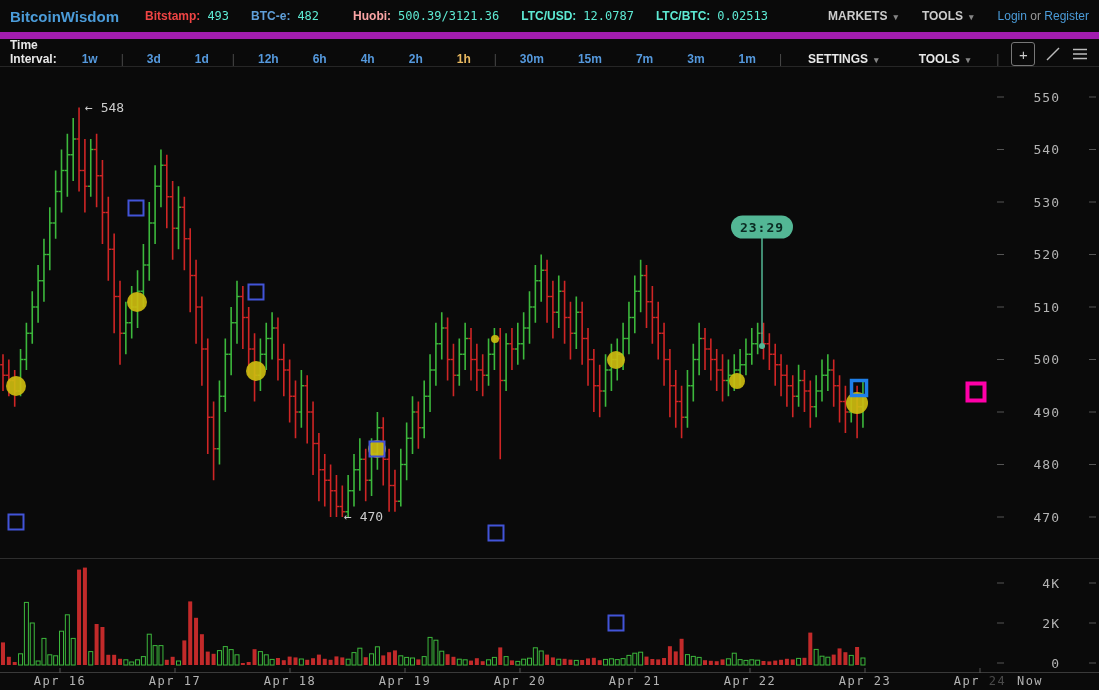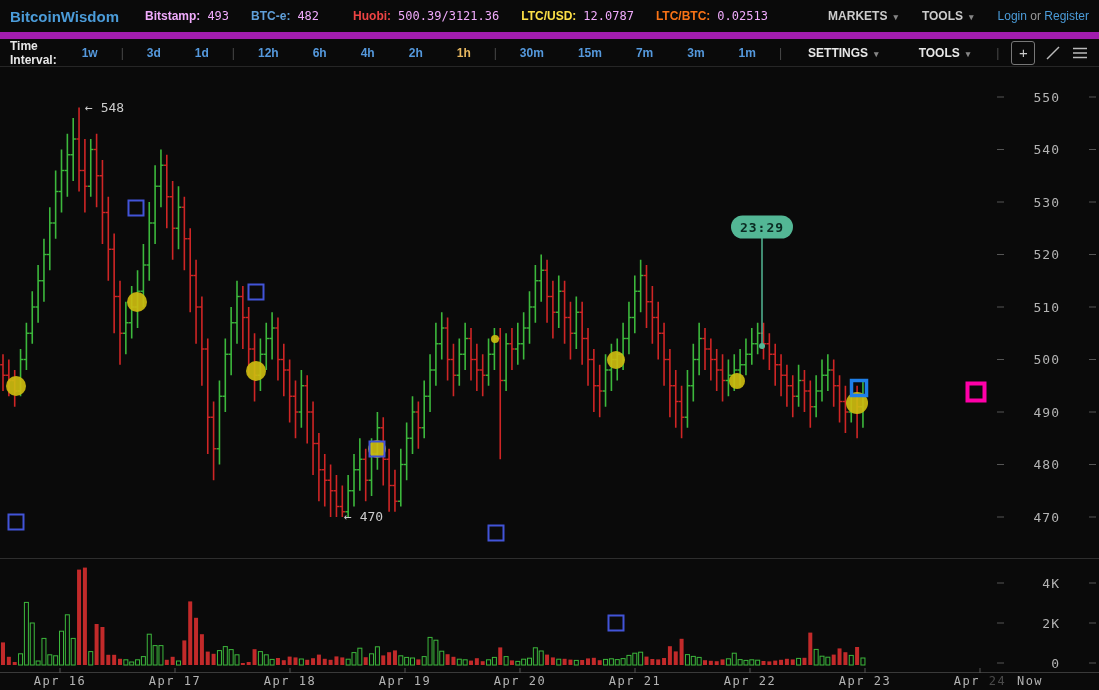--- a/index.html
+++ b/index.html
@@ -4,27 +4,27 @@
 <style>
   html,body{margin:0;padding:0;background:#0a0a0a;width:1099px;height:690px;overflow:hidden;
     font-family:"Liberation Sans",sans-serif;-webkit-font-smoothing:antialiased;}
   #chart-layer{position:absolute;top:0;left:0;z-index:0;}
   .chrome{position:relative;z-index:2;background:#0a0a0a;}
   header{display:flex;align-items:center;height:32px;padding:0 10px;border-bottom:7px solid #a21caf;}
   .logo{color:#4b9cd9;font-weight:bold;font-size:15px;margin-right:26px;cursor:pointer;}
   #tickers{display:flex;align-items:center;}
   .ticker{margin-right:22px;font-size:12px;white-space:nowrap;}
   .tlabel{font-weight:bold;margin-right:7px;}
-  .tval{color:#f0abfc;font-family:"DejaVu Sans Mono",monospace;font-size:12px;}
+  .tval{color:#5eead4;font-family:"DejaVu Sans Mono",monospace;font-size:12px;}
   .spacer{flex:1;}
   .menu{color:#cccccc;font-weight:bold;font-size:12px;margin-right:24px;cursor:pointer;white-space:nowrap;}
   .caret{color:#858585;font-size:9px;margin-left:6px;}
   .auth{font-size:12px;color:#999;white-space:nowrap;}
   .auth a{color:#4b9cd9;text-decoration:none;cursor:pointer;}
-  .toolbar{display:flex;align-items:center;height:27px;padding:0 8px;border-bottom:1px solid #262626;font-size:12px;}
+  .toolbar{display:flex;align-items:flex-end;height:27px;padding:0 8px;border-bottom:1px solid #262626;font-size:12px;}
   .ti-label{color:#e8e8e8;font-weight:bold;margin:0 8px 0 2px;}
   #intervals{display:flex;align-items:center;}
   .iv{color:#5599dd;font-weight:bold;margin:0 17px;cursor:pointer;}
   .iv.active{color:#e8b860;}
   .pipe{color:#4a4a4a;margin:0 6px;}
   .tb-menu{color:#e8e8e8;font-weight:bold;margin:0 20px;cursor:pointer;white-space:nowrap;}
   .tool-icons{display:flex;align-items:center;gap:9px;margin-left:6px;}
   .icon-box{width:22px;height:22px;border:1px solid #777;border-radius:3px;display:flex;
     align-items:center;justify-content:center;color:#ccc;font-size:15px;cursor:pointer;line-height:1;}
   .icon{cursor:pointer;display:flex;align-items:center;}
@@ -718,25 +718,25 @@
         <circle cx="762" cy="346" r="3" fill="#53b795"></circle>
         <rect x="731" y="215.5" width="62" height="23" rx="11.5" fill="#53b795"></rect>
         <text x="762" y="231.5" text-anchor="middle" fill="#0a2b22" font-size="13" font-weight="bold" letter-spacing="1" font-family="DejaVu Sans Mono,monospace">23:29</text>
       </g>
     </svg></div>
 
 <div class="chrome">
   <header>
     <div class="logo">BitcoinWisdom</div>
     <div id="tickers">
-        <span class="ticker"><span class="tlabel" style="color: #f0abfc; text-align: center;">Bitstamp:</span><span class="tval">493</span></span>
+        <span class="ticker"><span class="tlabel" style="color: #ef4444; text-align: center;">Bitstamp:</span><span class="tval">493</span></span>
         <span class="ticker"><span class="tlabel" style="color: rgb(95, 159, 217);">BTC-e:</span><span class="tval">482</span></span>
-        <span class="ticker"><span class="tlabel" style="color: #ef4444; padding-left: 12px;">Huobi:</span><span class="tval">500.39/3121.36</span></span>
-        <span class="ticker"><span class="tlabel" style="color: #fde047;">LTC/USD:</span><span class="tval">12.0787</span></span>
-        <span class="ticker"><span class="tlabel" style="color: #f97316;">LTC/BTC:</span><span class="tval">0.02513</span></span>
+        <span class="ticker"><span class="tlabel" style="color: #fca5a5; padding-left: 12px;">Huobi:</span><span class="tval">500.39/3121.36</span></span>
+        <span class="ticker"><span class="tlabel" style="color: #5eead4;">LTC/USD:</span><span class="tval">12.0787</span></span>
+        <span class="ticker"><span class="tlabel" style="color: #5eead4;">LTC/BTC:</span><span class="tval">0.02513</span></span>
       </div>
     <div class="spacer"></div>
     <div class="menu">
       <span>MARKETS</span><span class="caret">▾</span>
     </div>
     <div class="menu">
       <span>TOOLS</span><span class="caret">▾</span>
     </div>
     <div class="auth">
       <a>Login</a>

